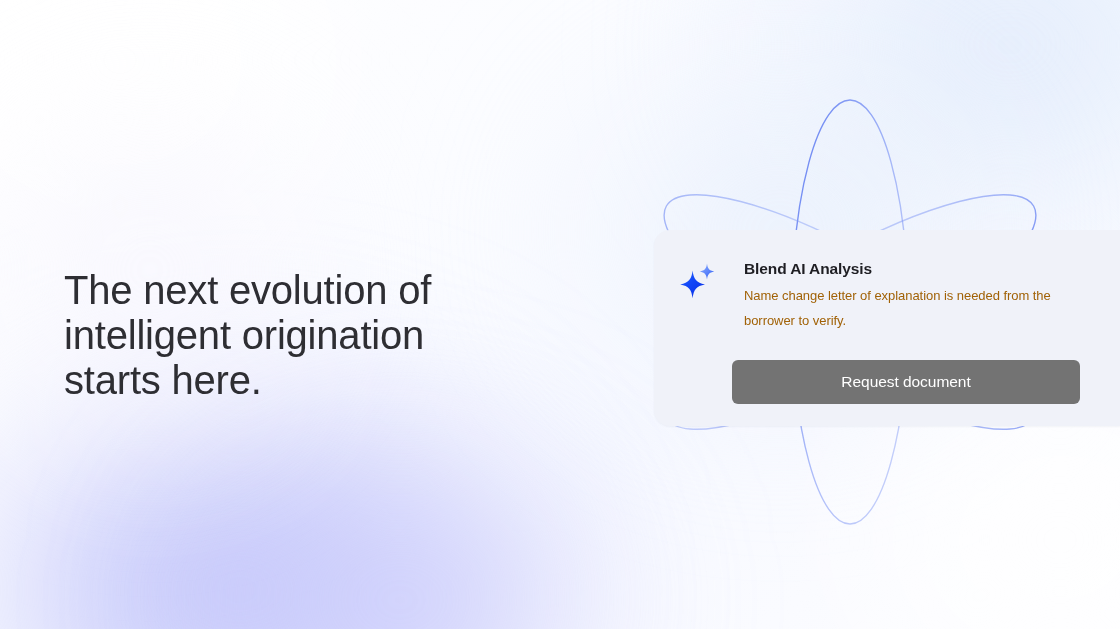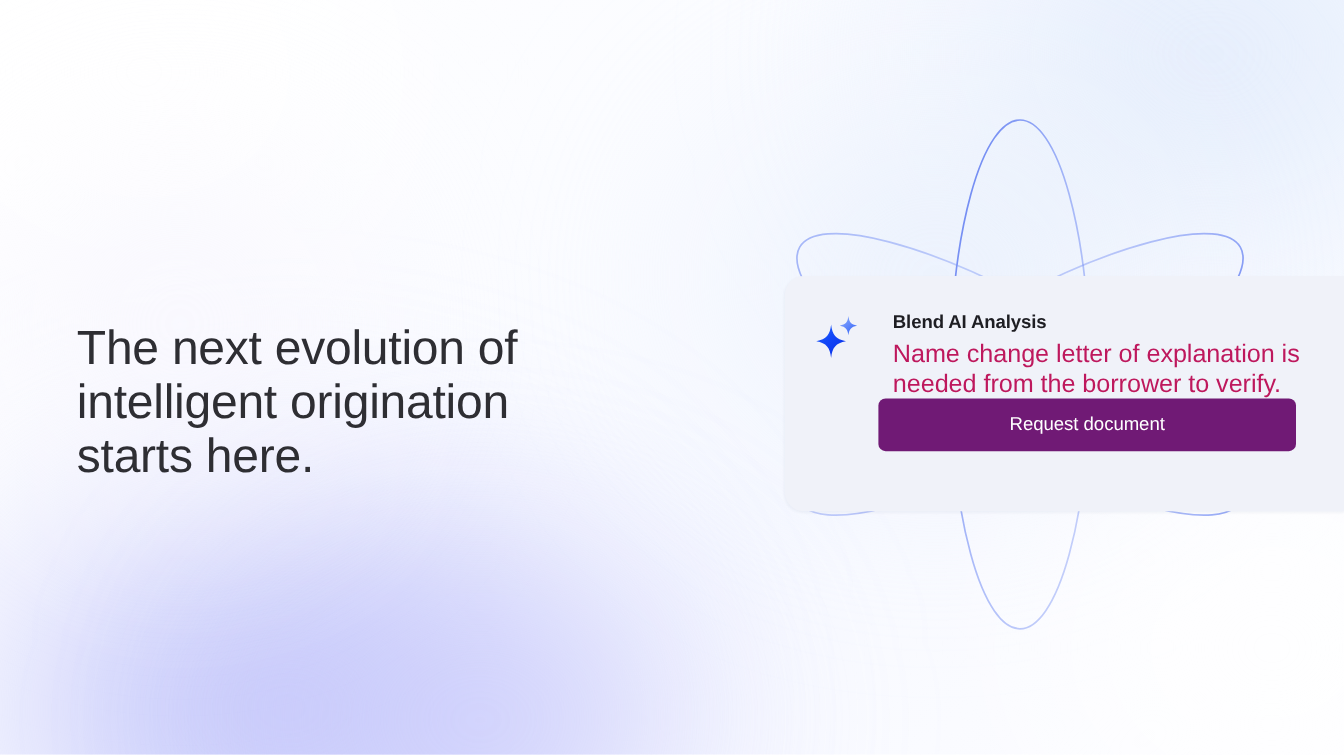--- a/index.html
+++ b/index.html
@@ -141,35 +141,35 @@
     padding-top: 10px;
   }
   #card-title {
     color: #1e1e23;
     font-size: 15.5px;
     font-weight: 700;
     letter-spacing: -0.1px;
     margin: 0 0 5px 0;
   }
   #card-desc {
-    color: #be185d;
-    font-size: 21px;
+    color: #a16207;
+    font-size: 13px;
     line-height: 25px;
     font-weight: 400;
     letter-spacing: -0.05px;
     margin: 0;
     width: 352px;
   }
   #request-document-button {
     position: absolute;
     left: 732px;
-    top: 332px;
+    top: 360px;
     width: 348px;
     height: 44px;
-    background: #701a75;
+    background: #737373;
     border: none;
     border-radius: 6px;
     color: #ffffff;
     font-family: "Liberation Sans", sans-serif;
     font-size: 15.5px;
     font-weight: 400;
     letter-spacing: -0.05px;
     cursor: pointer;
     padding: 0;
   }

